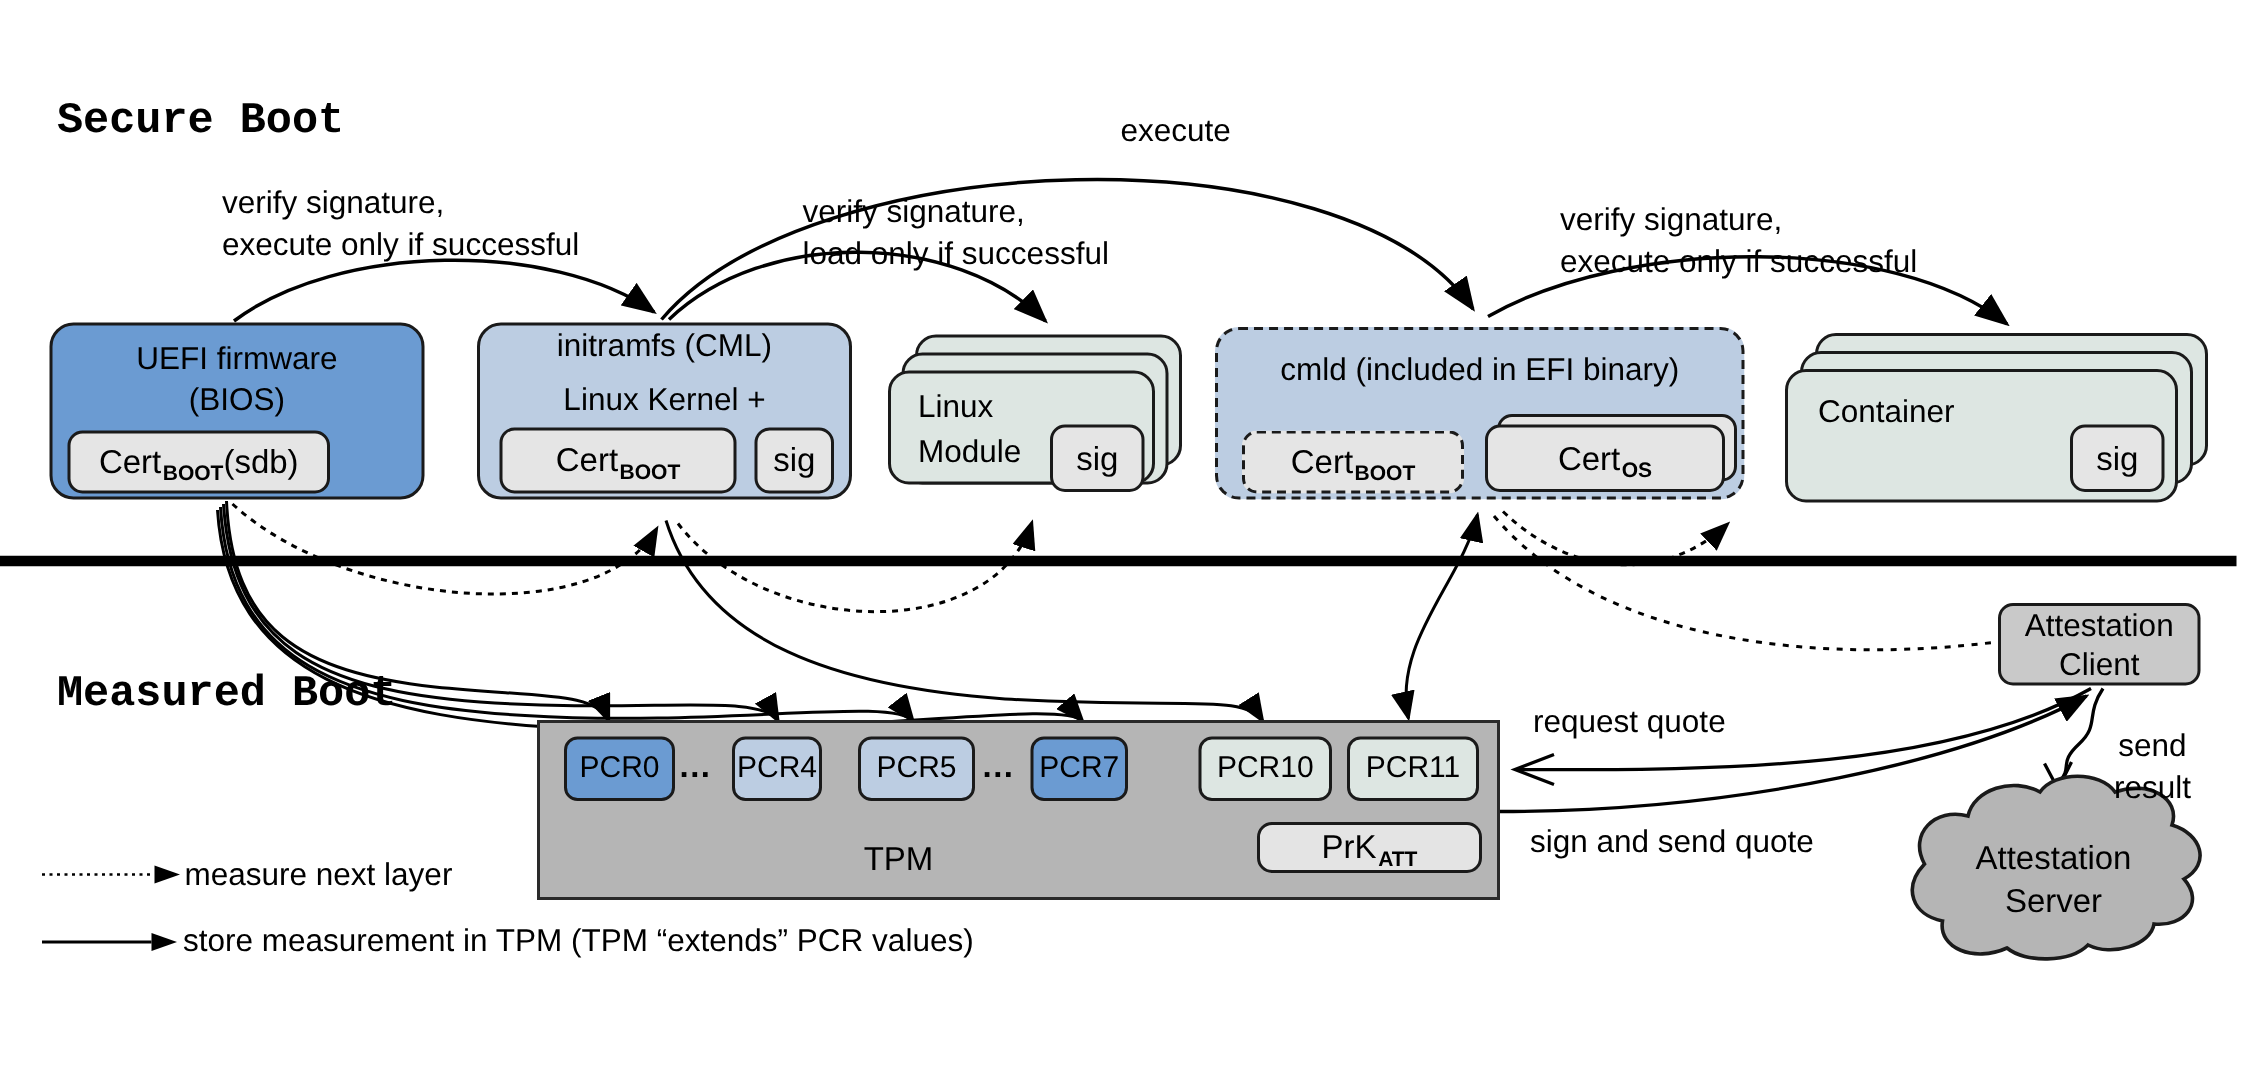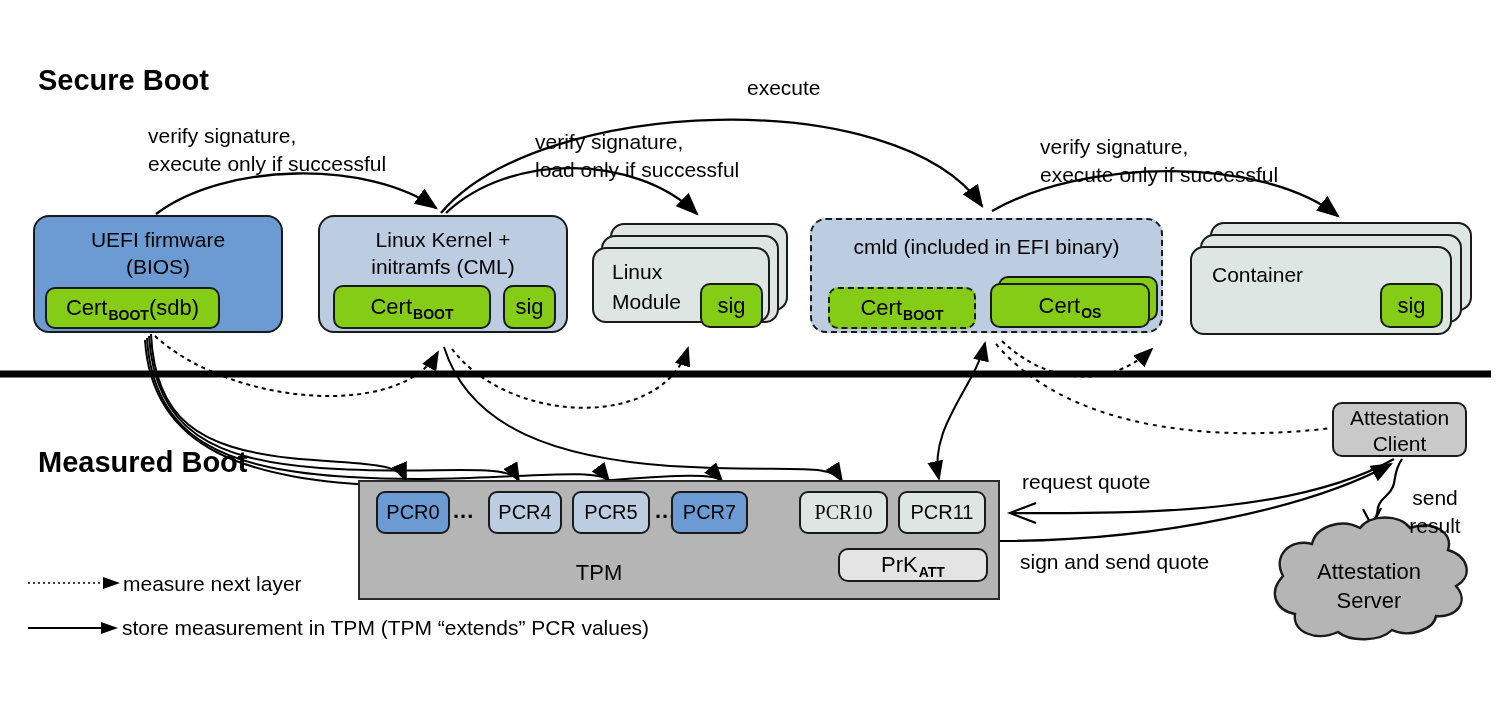--- a/index.html
+++ b/index.html
@@ -1,28 +1,28 @@
 <!DOCTYPE html>
 <html><head>
 <meta charset="utf-8">
 <style>
   html,body{margin:0;padding:0;background:#fff;}
   #canvas{
     position:relative;width:1500px;height:720px;background:#ffffff;
     font-family:"Liberation Sans", sans-serif;color:#000;overflow:hidden;
   }
   #arrows{position:absolute;left:0;top:0;z-index:1;}
-  .heading{position:absolute;font-size:29px;font-weight:bold;z-index:3;}
+  .heading{position:absolute;font-size:29px;font-weight:bold;z-index:3;font-family:Liberation Mono, monospace;}
   .lbl{position:absolute;font-size:21px;line-height:28px;z-index:3;white-space:nowrap;}
   .box{position:absolute;border:2.4px solid #1a1a1a;border-radius:16px;z-index:2;box-sizing:border-box;}
   .box .bt{font-size:21px;line-height:27px;text-align:center;}
   .blue{background:#6b9bd2;}
   .ltblue{background:#bccde2;}
   .pale{background:#dde6e2;}
-  .innerbox{position:absolute;border:2.2px solid #1a1a1a;border-radius:10px;background:#84cc16;
+  .innerbox{position:absolute;border:2.2px solid #1a1a1a;border-radius:10px;background:#e5e5e5;
     display:flex;align-items:center;justify-content:center;font-size:22px;z-index:3;box-sizing:border-box;white-space:nowrap;}
   .sub{font-size:14px;position:relative;top:7px;margin-left:1px;font-weight:bold;}
   .dashed{border-style:dashed;}
   .layer{position:absolute;border:2.4px solid #1a1a1a;border-radius:14px;background:#dde6e2;z-index:2;box-sizing:border-box;}
   .tpm{position:absolute;left:358px;top:480px;width:642px;height:120px;background:#b5b5b5;
     border:2.6px solid #2a2a2a;z-index:2;box-sizing:border-box;}
   .pcr{position:absolute;top:9px;height:43px;border:2.2px solid #1a1a1a;border-radius:9px;
     display:flex;align-items:center;justify-content:center;font-size:20px;z-index:3;box-sizing:border-box;}
   .dots{position:absolute;top:16px;font-size:22px;font-weight:bold;letter-spacing:1px;z-index:3;}
   .client{position:absolute;left:1332px;top:402px;width:135px;height:55px;background:#c9c9c9;
@@ -101,22 +101,22 @@
     <div class="bt" style="margin-top:9px;">UEFI firmware</div>
     <div class="bt">(BIOS)</div>
     <div class="innerbox" style="left:10px;top:70px;width:175px;height:42px;">
       <span>Cert</span>
         <span class="sub">BOOT</span>
         <span> (sdb)</span>
     </div>
   </div>
 
   <div class="box ltblue" style="left:318px;top:215px;width:250px;height:118px;">
+    <div class="bt">initramfs (CML)</div>
     <div class="bt" style="margin-top:9px;">Linux Kernel +</div>
-    <div class="bt">initramfs (CML)</div>
     <div class="innerbox" style="left:13px;top:68px;width:158px;height:44px;">
       <span>Cert</span>
         <span class="sub">BOOT</span>
     </div>
     <div class="innerbox" style="left:183px;top:68px;width:53px;height:44px;">sig</div>
   </div>
 
   <div class="layer" style="left:610px;top:223px;width:178px;height:88px;"></div>
   <div class="layer" style="left:601px;top:235px;width:178px;height:88px;"></div>
   <div class="layer" style="left:592px;top:247px;width:178px;height:76px;">
@@ -145,25 +145,25 @@
   <div class="layer" style="left:1190px;top:246px;width:262px;height:89px;">
     <div style="font-size:21px;line-height:30px;margin:12px 0 0 20px;">
       <div>Container</div>
     </div>
     <div class="innerbox" style="left:188px;top:35px;width:63px;height:45px;">sig</div>
   </div>
 
   <div class="tpm">
     <div class="pcr blue" style="left:16px;width:74px;">PCR0</div>
     <div class="dots" style="left:93px;">...</div>
-    <div class="pcr ltblue" style="left:128px;width:74px;">PCR4</div>
+    <div class="pcr ltblue" style="left:128px;width:60px;">PCR4</div>
     <div class="pcr ltblue" style="left:212px;width:78px;">PCR5</div>
     <div class="dots" style="left:295px;">...</div>
-    <div class="pcr blue" style="left:311px;width:77px;">PCR7</div>
-    <div class="pcr pale" style="left:439px;width:89px;font-family:Liberation Serif, serif;">PCR10</div>
+    <div class="pcr blue" style="left:327px;width:65px;">PCR7</div>
+    <div class="pcr pale" style="left:439px;width:89px;">PCR10</div>
     <div class="pcr pale" style="left:538px;width:88px;">PCR11</div>
     <div style="position:absolute;left:0;top:78px;width:478px;text-align:center;font-size:22px;">TPM</div>
     <div class="innerbox" style="left:478px;top:66px;width:150px;height:34px;background:#e4e4e4;">
       <span>PrK</span>
         <span class="sub">ATT</span>
     </div>
   </div>
 
   <div class="client">
     <div>Attestation</div>

